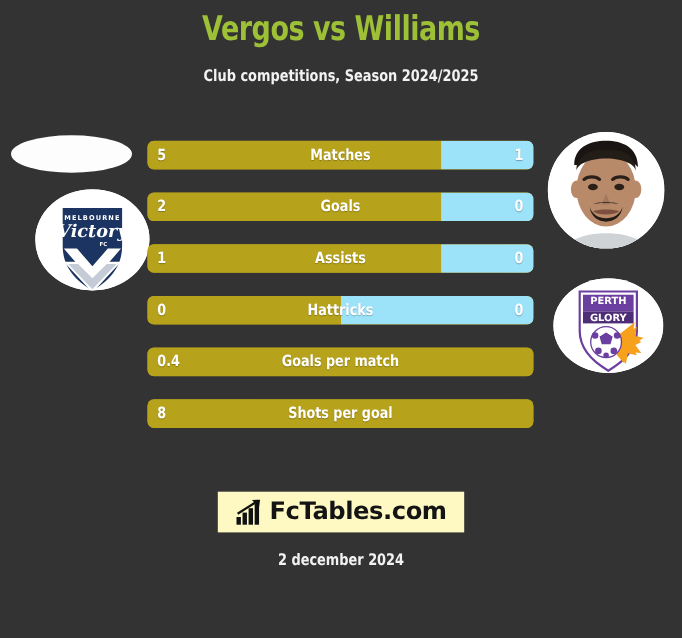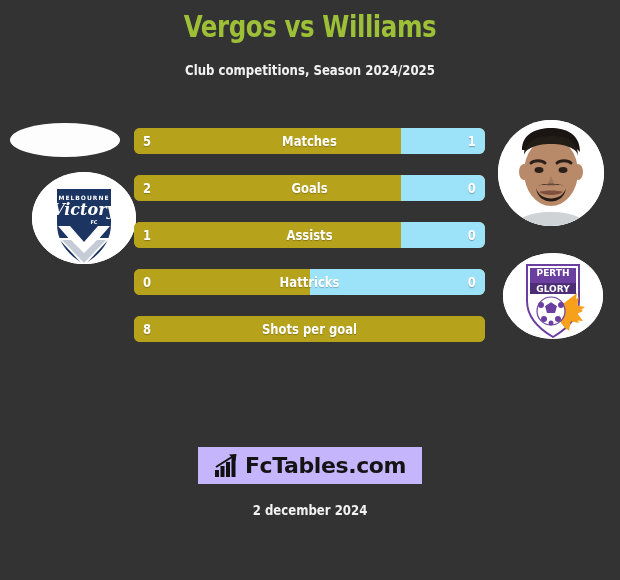--- a/index.html
+++ b/index.html
@@ -166,21 +166,21 @@
     text-shadow: 0 1px 1px rgba(0,0,0,0.3);
   }
 
   
   .brand {
     position: absolute;
     left: 198px;
     top: 447px;
     width: 224px;
     height: 37px;
-    background: #c4b5fd;
+    background: #fef9c3;
     display: flex;
     align-items: center;
     justify-content: center;
     gap: 4px;
   }
 
   .brand-icon { display: block; }
 
   .brand-text {
     font-size: 22px;
@@ -301,20 +301,25 @@
       </div>
       <div class="bar-row">
         <div class="bar-left" style="width: 50%; background: rgb(183, 162, 27);"></div>
         <div class="bar-right" style="width: 50%; background: rgb(156, 227, 250);"></div>
         <div class="bar-val-left">0</div>
         <div class="bar-label">Hattricks</div>
         <div class="bar-val-right">0</div>
       </div>
       <div class="bar-row">
         <div class="bar-left" style="width: 100%; background: rgb(183, 162, 27);"></div>
+        <div class="bar-val-left">0.4</div>
+        <div class="bar-label">Goals per match</div>
+      </div>
+      <div class="bar-row">
+        <div class="bar-left" style="width: 100%; background: rgb(183, 162, 27);"></div>
         <div class="bar-val-left">8</div>
         <div class="bar-label">Shots per goal</div>
       </div>
     </div>
 
   <div class="brand">
     <svg class="brand-icon" width="27" height="24" viewBox="0 0 27 24">
       <rect x="1" y="16" width="4" height="7" fill="#111111"></rect>
       <rect x="6.5" y="12" width="4" height="11" fill="#111111"></rect>
       <rect x="12" y="8" width="4" height="15" fill="#111111"></rect>

